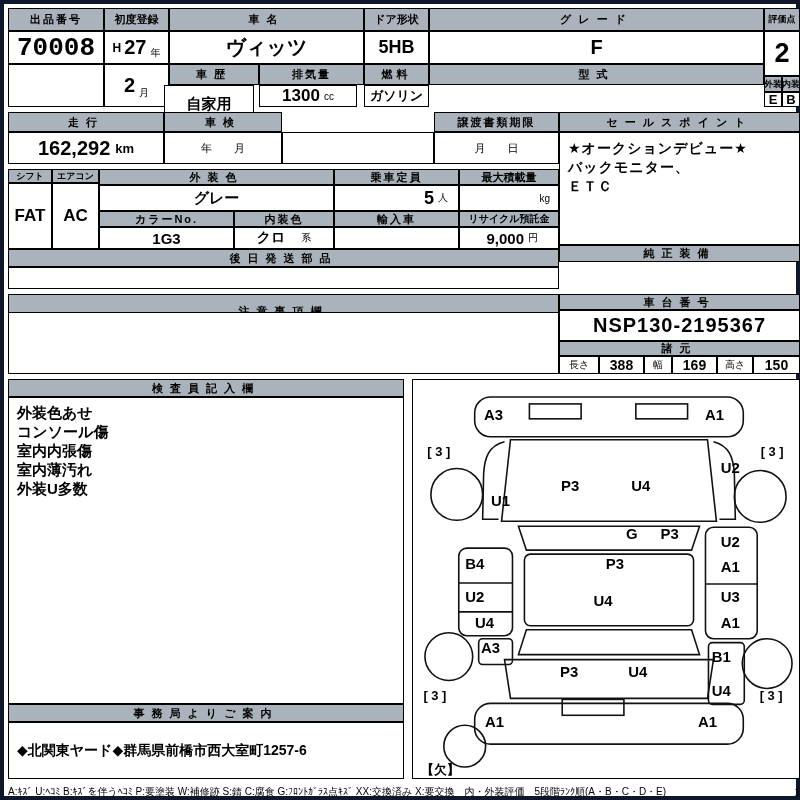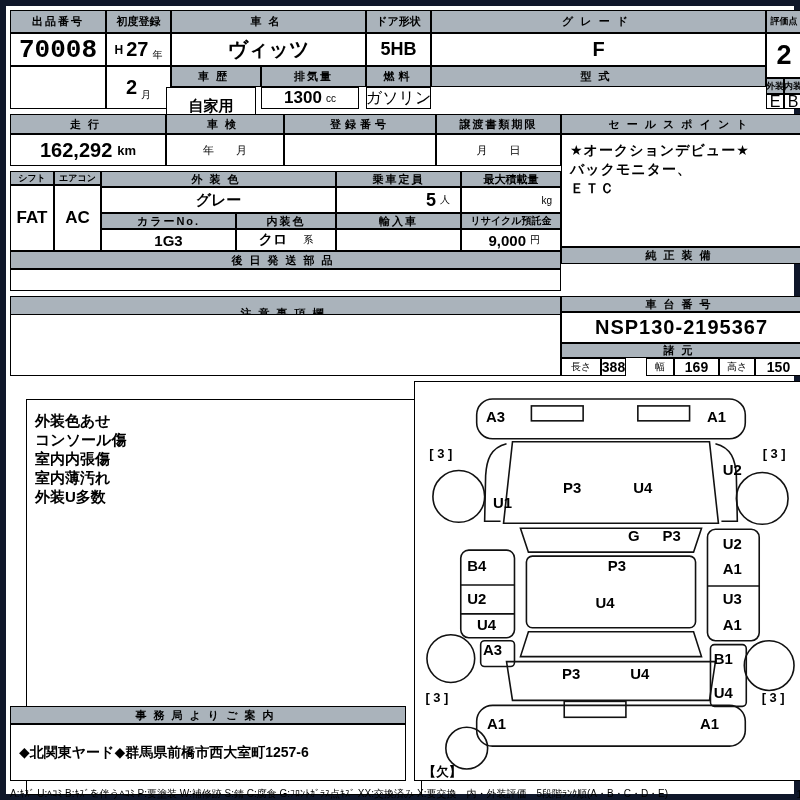--- a/index.html
+++ b/index.html
@@ -1,33 +1,33 @@
 <!DOCTYPE html>
 <html><head>
 <meta charset="utf-8">
 <style>
   *{box-sizing:border-box;margin:0;padding:0}
   html,body{width:800px;height:800px;background:#fff}
   body{font-family:"Liberation Sans","DejaVu Sans",sans-serif;color:#000;position:relative}
-  .sheet{position:absolute;left:0;top:0;width:800px;height:800px;border:6px solid #0f172a;background:#fff}
+  .sheet{position:absolute;left:0;top:0;width:800px;height:800px;border:4px solid #0f172a;background:#fff}
   .c{position:absolute;border:1px solid #000;background:#fff;display:flex;align-items:center;justify-content:center;overflow:hidden;white-space:nowrap}
   .hd{background:#aab3bb;font-size:11px;font-weight:bold;letter-spacing:2px}
   .hdw{letter-spacing:7px}
   .hds{font-size:9px;letter-spacing:0}
   .left{justify-content:flex-start}
   .right{justify-content:flex-end}
   .colm{flex-direction:column;align-items:flex-start;justify-content:flex-start}
   .v26{font-weight:bold;font-size:26px;font-family:"Liberation Mono","DejaVu Sans Mono",monospace}
   .v20{font-weight:bold;font-size:20px}
   .v18{font-weight:bold;font-size:18px}
   .v17{font-weight:bold;font-size:17px}
   .v15{font-weight:bold;font-size:15px}
   .v14{font-weight:bold;font-size:14px}
   .v13{font-weight:bold;font-size:13px}
-  .v12{font-weight:normal;font-size:16px}
+  .v12{font-weight:bold;font-size:13px}
   .unit{font-size:10px;font-weight:normal;margin-left:4px}
   .unit2{font-size:13px;font-weight:bold;margin-left:5px}
   .small{font-size:11px}
   .era{font-size:12px;font-weight:bold;margin-right:3px}
   .sales-line{font-weight:bold;font-size:14px;line-height:19px;letter-spacing:1px}
   .insp-line{font-weight:bold;font-size:15px;line-height:19px}
   .legend{position:absolute;left:4px;top:780px;width:792px;height:16px;display:flex;justify-content:space-between;align-items:center;font-size:10px;font-weight:normal}
   .outline{fill:none;stroke:#111;stroke-width:1.6}
   .dmark{font:bold 15px "Liberation Sans","DejaVu Sans",sans-serif;fill:#000;text-anchor:middle}
   .tread{font:bold 13px "Liberation Sans","DejaVu Sans",sans-serif;fill:#000;text-anchor:middle}
@@ -73,21 +73,20 @@
   </div>
   <div class="c v12" style="left:360px;top:81px;width:65px;height:22px">ガソリン</div>
 
   <div class="c hd hds" style="left:760px;top:72px;width:18px;height:16px">外装</div>
   <div class="c hd hds" style="left:778px;top:72px;width:18px;height:16px">内装</div>
   <div class="c v12" style="left:760px;top:88px;width:18px;height:15px">E</div>
   <div class="c v12" style="left:778px;top:88px;width:18px;height:15px">B</div>
 
   <div class="c hd hdw" style="left:4px;top:108px;width:156px;height:20px">走行</div>
   <div class="c hd hdw" style="left:160px;top:108px;width:118px;height:20px">車検</div>
-  <div class="c hd" style="left:278px;top:108px;width:152px;height:20px;letter-spacing:4px">登録番号</div>
   <div class="c hd" style="left:430px;top:108px;width:125px;height:20px">譲渡書類期限</div>
 
   <div class="c" style="left:4px;top:128px;width:156px;height:32px">
     <span class="v20">162,292</span>
     <span class="unit2">km</span>
   </div>
   <div class="c small" style="left:160px;top:128px;width:118px;height:32px">年　　月</div>
   <div class="c" style="left:278px;top:128px;width:152px;height:32px"></div>
   <div class="c small" style="left:430px;top:128px;width:125px;height:32px">月　　日</div>
 
@@ -134,27 +133,28 @@
   <div class="c hd hdw" style="left:4px;top:245px;width:551px;height:18px">後日発送部品</div>
   <div class="c" style="left:4px;top:263px;width:551px;height:22px"></div>
 
   <div class="c hd hdw" style="left:4px;top:290px;width:551px;height:34px">注意事項欄</div>
   <div class="c" style="left:4px;top:308px;width:551px;height:62px"></div>
 
   <div class="c hd hdw" style="left:555px;top:290px;width:241px;height:16px">車台番号</div>
   <div class="c v20" style="left:555px;top:306px;width:241px;height:31px;letter-spacing:1px">NSP130-2195367</div>
   <div class="c hd hdw" style="left:555px;top:337px;width:241px;height:15px">諸元</div>
   <div class="c" style="left:555px;top:352px;width:40px;height:18px;font-size:10px">長さ</div>
-  <div class="c v14" style="left:595px;top:352px;width:25px;height:18px">388</div>
+  <div class="c v14" style="left:595px;top:352px;width:45px;height:18px">388</div>
   <div class="c" style="left:640px;top:352px;width:28px;height:18px;font-size:10px">幅</div>
   <div class="c v14" style="left:668px;top:352px;width:45px;height:18px">169</div>
   <div class="c" style="left:713px;top:352px;width:36px;height:18px;font-size:10px">高さ</div>
   <div class="c v14" style="left:749px;top:352px;width:47px;height:18px">150</div>
 
-  <div class="c colm" style="left:20px;top:393px;width:396px;height:396px;padding:11px 8px">
+  <div class="c hd hdw" style="left:4px;top:375px;width:396px;height:18px">検査員記入欄</div>
+  <div class="c colm" style="left:4px;top:393px;width:396px;height:307px;padding:5px 8px">
     <div class="insp-line">外装色あせ</div>
     <div class="insp-line">コンソール傷</div>
     <div class="insp-line">室内内張傷</div>
     <div class="insp-line">室内薄汚れ</div>
     <div class="insp-line">外装U多数</div>
   </div>
 
   <div class="c hd hdw" style="left:4px;top:700px;width:396px;height:18px">事務局よりご案内</div>
   <div class="c v14 left" style="left:4px;top:718px;width:396px;height:57px;padding-left:8px">◆北関東ヤード◆群馬県前橋市西大室町1257-6</div>
 

